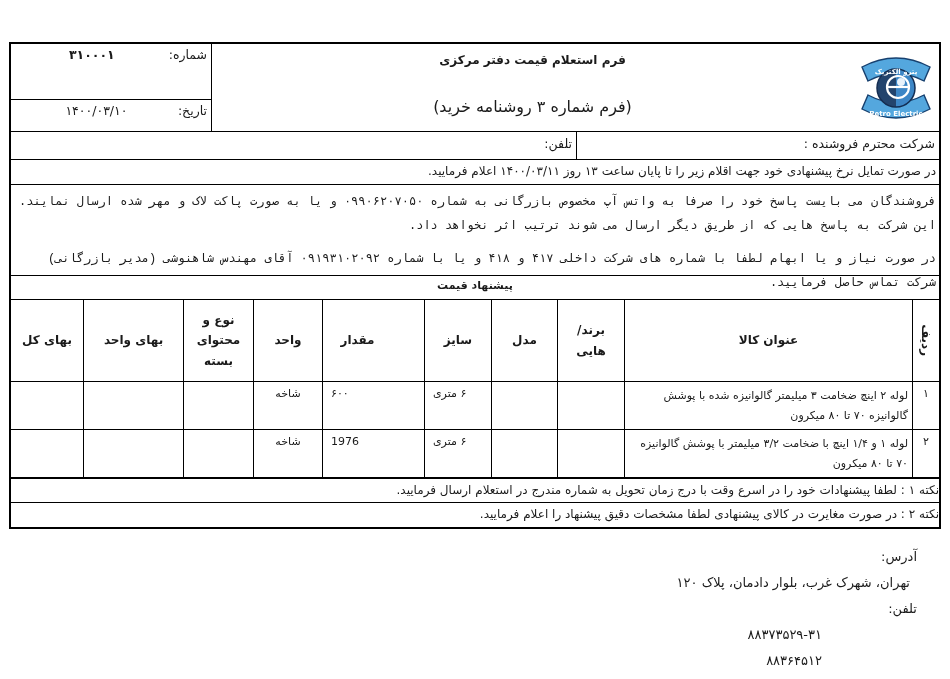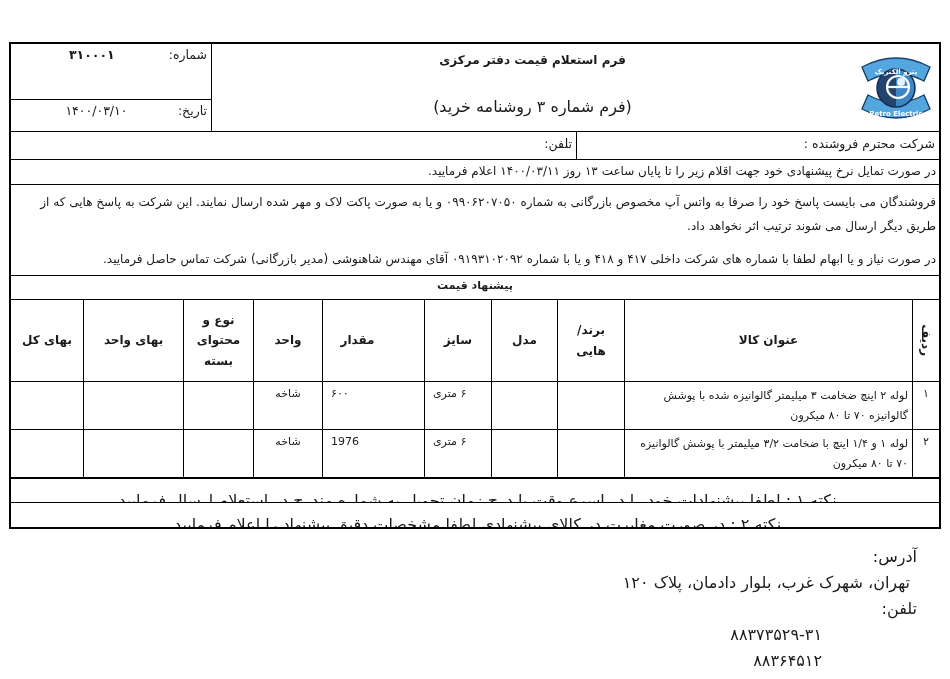--- a/index.html
+++ b/index.html
@@ -33,21 +33,21 @@
   .bold { font-weight:bold; }
 
   
   .seller-row { height:28px; display:flex; font-size:12.5px; }
   .seller-cell { width:362px; padding:4px 4px; }
   .phone-cell { flex:1; border-right:1px solid #000; padding:4px 4px; }
 
   
   .announce-row { height:25px; padding:4px 3px; font-size:12px; white-space:nowrap; overflow:hidden; }
   .para-row { height:91px; padding:5px 3px; font-size:12px; }
-  .para-row p { line-height:24px; }
+  .para-row p { line-height:24px;font-family:Liberation Mono, monospace; }
   .para-row p.p-contact { margin-top:9px; }
 
   
   .banner-row { height:24px; text-align:center; font-weight:bold; font-size:11px; padding-top:3px; }
 
   
   .trow { display:flex; }
   .trow > div { border-left:1px solid #000; }
   .trow > div:last-child { border-left:none; }
   .thead-row { height:82px; font-weight:bold; font-size:12px; }
@@ -65,25 +65,25 @@
   .rotate-v { display:inline-block; transform:rotate(90deg); white-space:nowrap; }
 
   .data-row { height:48px; font-size:11px; }
   .data-row .c-radif { text-align:center; padding-top:5px; }
   .data-row .c-title { text-align:right; padding:4px 4px 0 2px; line-height:20px; }
   .data-row .c-size  { text-align:left; padding:5px 2px 0 8px; }
   .data-row .c-qty   { text-align:left; padding:5px 2px 0 8px; }
   .data-row .c-unit  { text-align:center; padding-top:5px; }
 
   
-  .note-row { height:25px; text-align:center; font-size:16px; padding-top:12px; white-space:nowrap; overflow:hidden; }
+  .note-row { height:25px; text-align:right; font-size:12px; padding-top:4px; white-space:nowrap; overflow:hidden; }
   .note-row.first { border-top:2px solid #000; }
 
   
-  .footer { position:absolute; top:544px; right:33px; text-align:right; font-size:16px; line-height:26px; }
+  .footer { position:absolute; top:544px; right:33px; text-align:right; font-size:13px; line-height:26px; }
   .footer .addr-line { padding-right:7px; }
   .footer .phone-num { padding-right:95px; }
 </style>
 </head>
 <body>
 
 <div class="sheet">
 
   <div class="frame">
 

